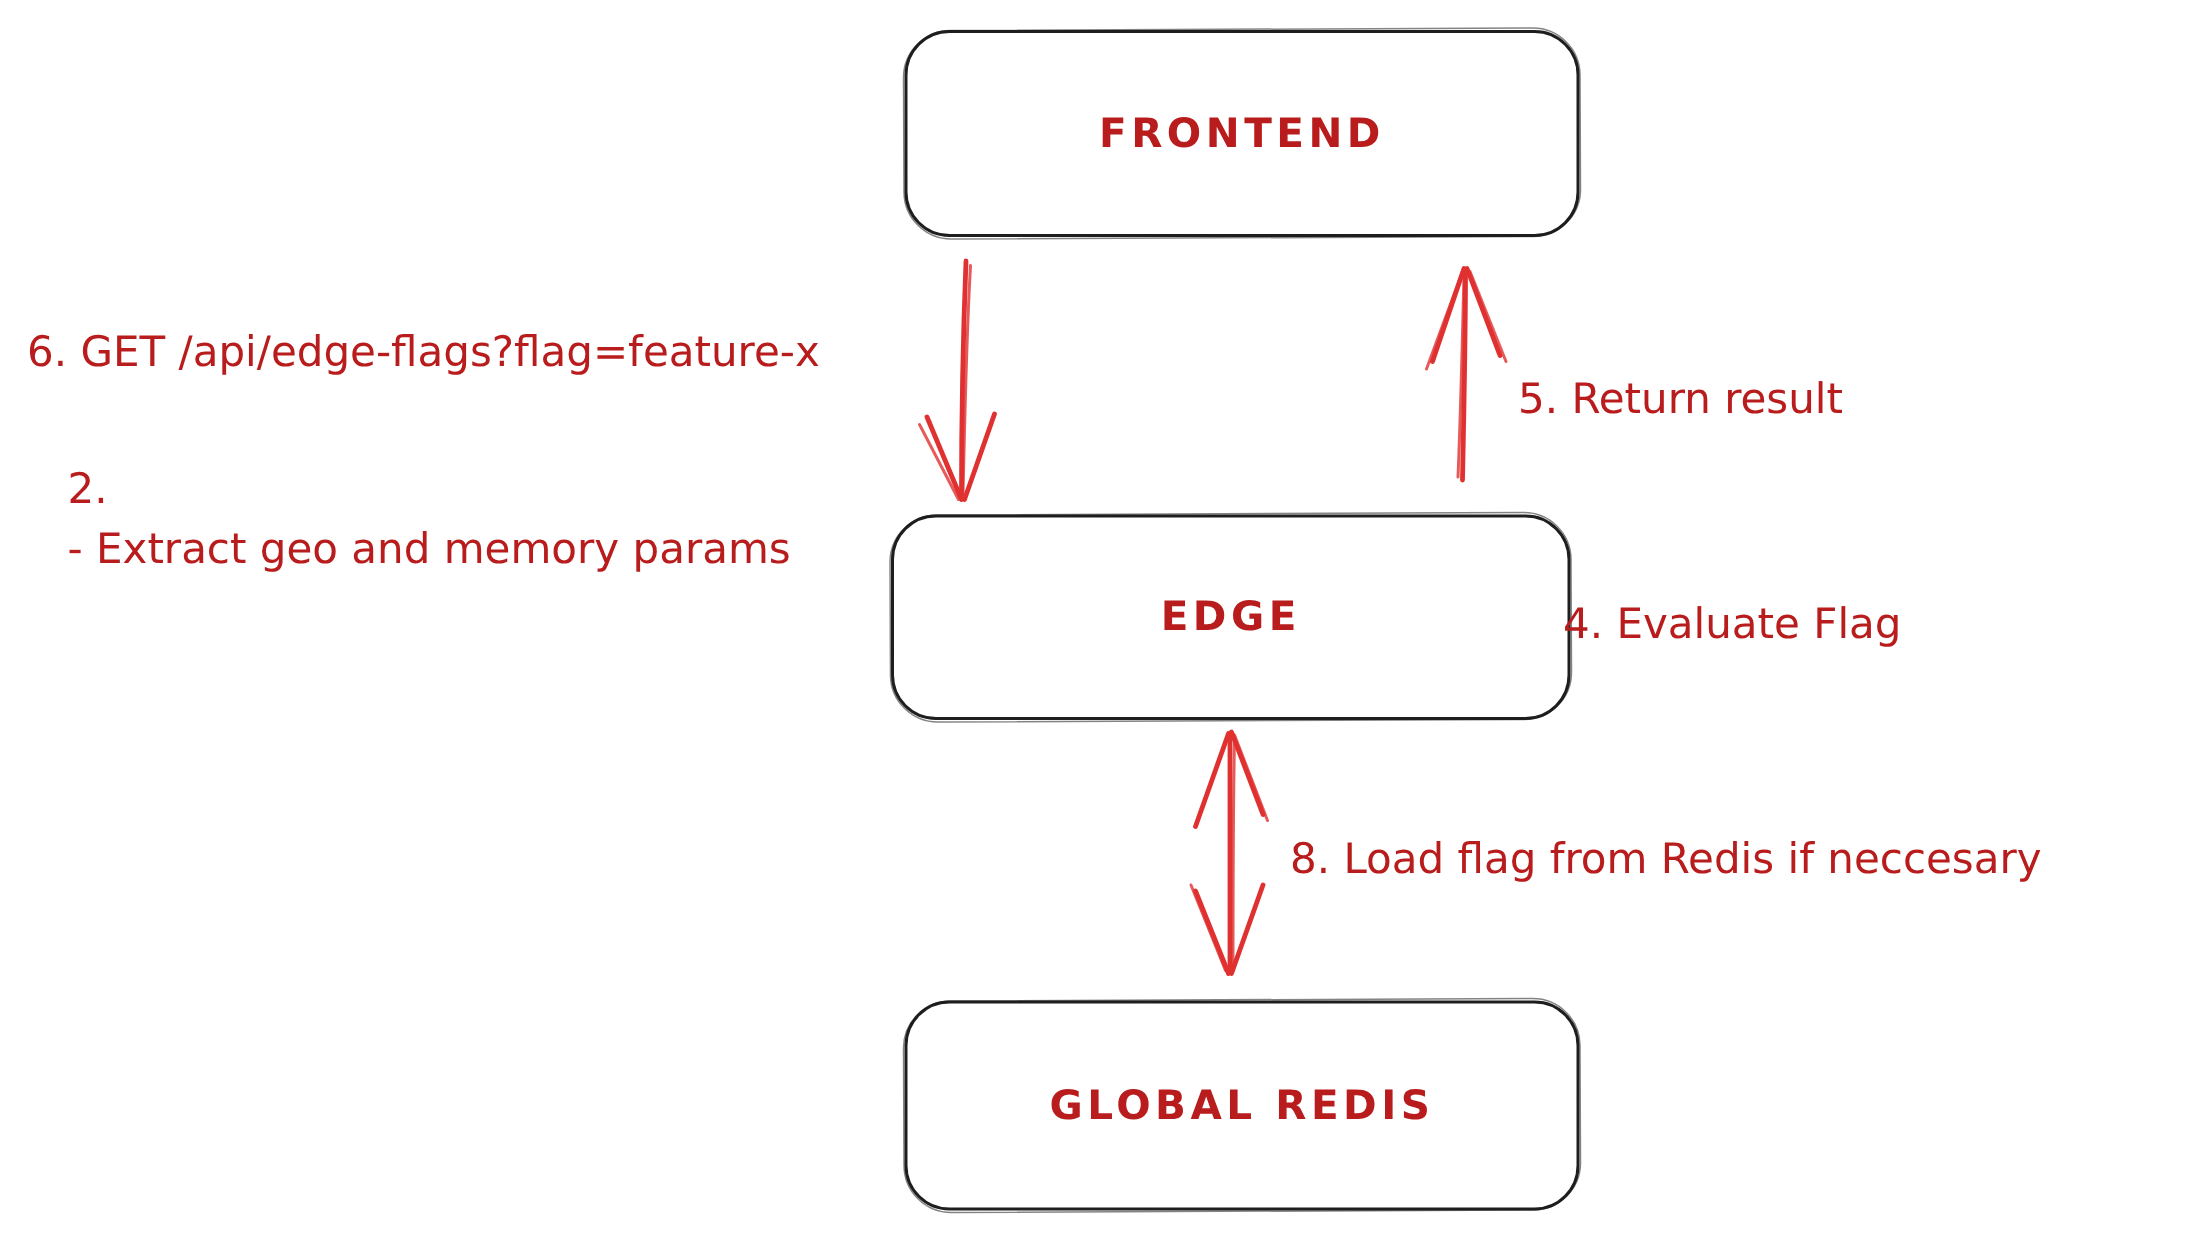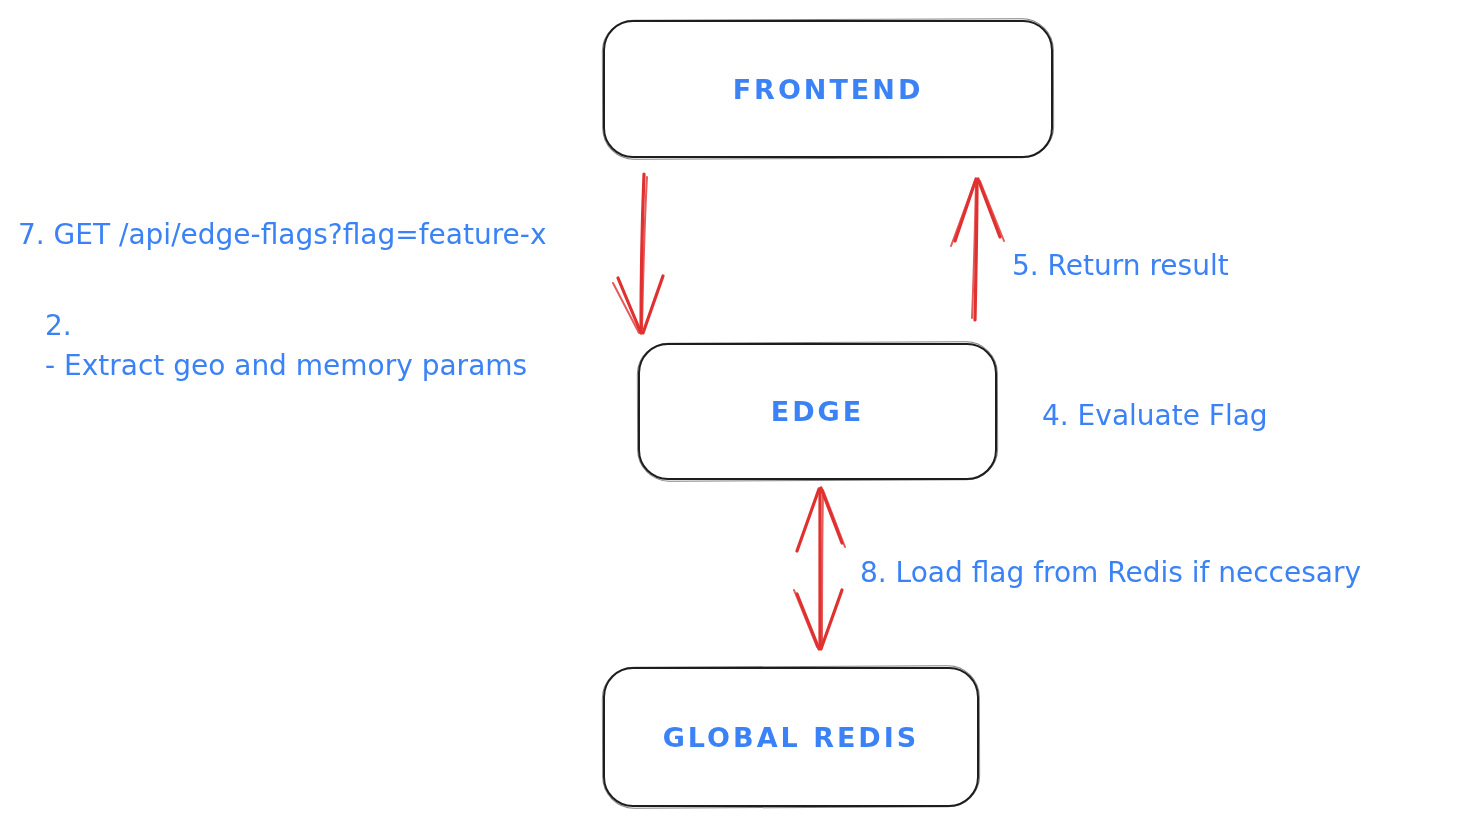--- a/index.html
+++ b/index.html
@@ -2,21 +2,21 @@
 <html><head>
 <meta charset="utf-8">
 <style>
   html, body { margin: 0; padding: 0; background: #ffffff; }
   .canvas {
     position: relative;
     width: 1465px;
     height: 827px;
     background: #ffffff;
     font-family: "DejaVu Sans", "Liberation Sans", sans-serif;
-    color: #3b82f6;
+    color: #b91c1c;
     overflow: hidden;
   }
   .node {
     position: absolute;
     border: 2.5px solid #1e1e1e;
     border-radius: 30px;
     background: #ffffff;
     display: flex;
     align-items: center;
     justify-content: center;
@@ -32,22 +32,22 @@
     transform: rotate(-0.25deg);
     pointer-events: none;
   }
   .node-label {
     font-size: 27px;
     font-weight: 600;
     letter-spacing: 3px;
     white-space: nowrap;
   }
   #node-frontend     { left: 603px; top: 20px;  width: 450px; height: 138px; }
-  #node-edge         { left: 638px; top: 343px; width: 359px; height: 137px; }
-  #node-global-redis { left: 603px; top: 667px; width: 376px; height: 140px; }
+  #node-edge         { left: 594px; top: 343px; width: 453px; height: 137px; }
+  #node-global-redis { left: 603px; top: 667px; width: 450px; height: 140px; }
 
   .annotation {
     position: absolute;
     font-size: 28px;
     font-weight: 500;
     white-space: nowrap;
     line-height: 34px;
   }
   #annotation-step1 { left: 18px;   top: 218px; }
   #annotation-step2 { left: 45px;   top: 306px; line-height: 40px; }
@@ -112,21 +112,21 @@
   </div>
 
   <div class="node" id="node-edge">
     <span class="node-label">EDGE</span>
   </div>
 
   <div class="node" id="node-global-redis">
     <span class="node-label">GLOBAL REDIS</span>
   </div>
 
-  <div class="annotation" id="annotation-step1">7. GET /api/edge-flags?flag=feature-x</div>
+  <div class="annotation" id="annotation-step1">6. GET /api/edge-flags?flag=feature-x</div>
 
   <div class="annotation" id="annotation-step2">
     <div>2.</div>
     <div>- Extract geo and memory params</div>
   </div>
 
   <div class="annotation" id="annotation-step3">8. Load flag from Redis if neccesary</div>
 
   <div class="annotation" id="annotation-step4">4. Evaluate Flag</div>
 

